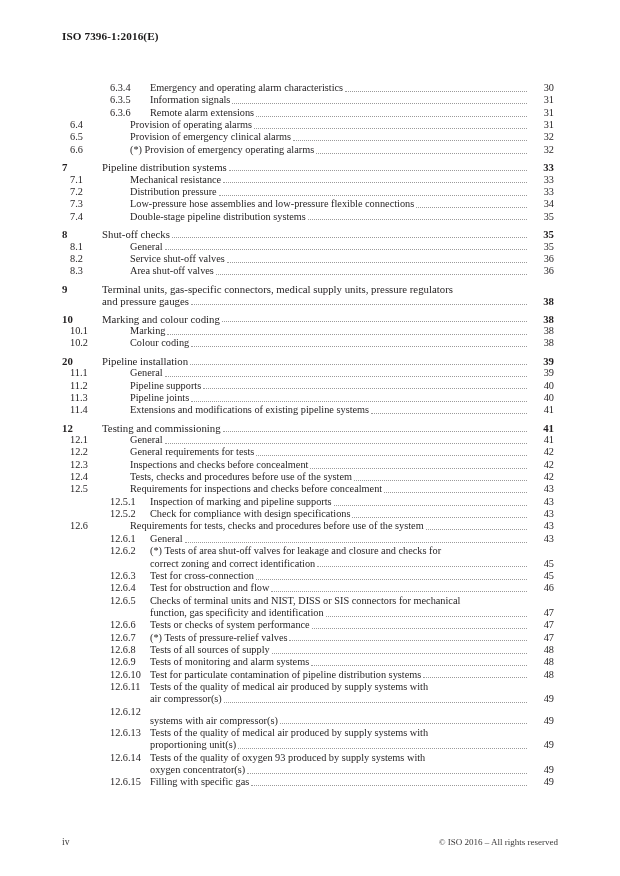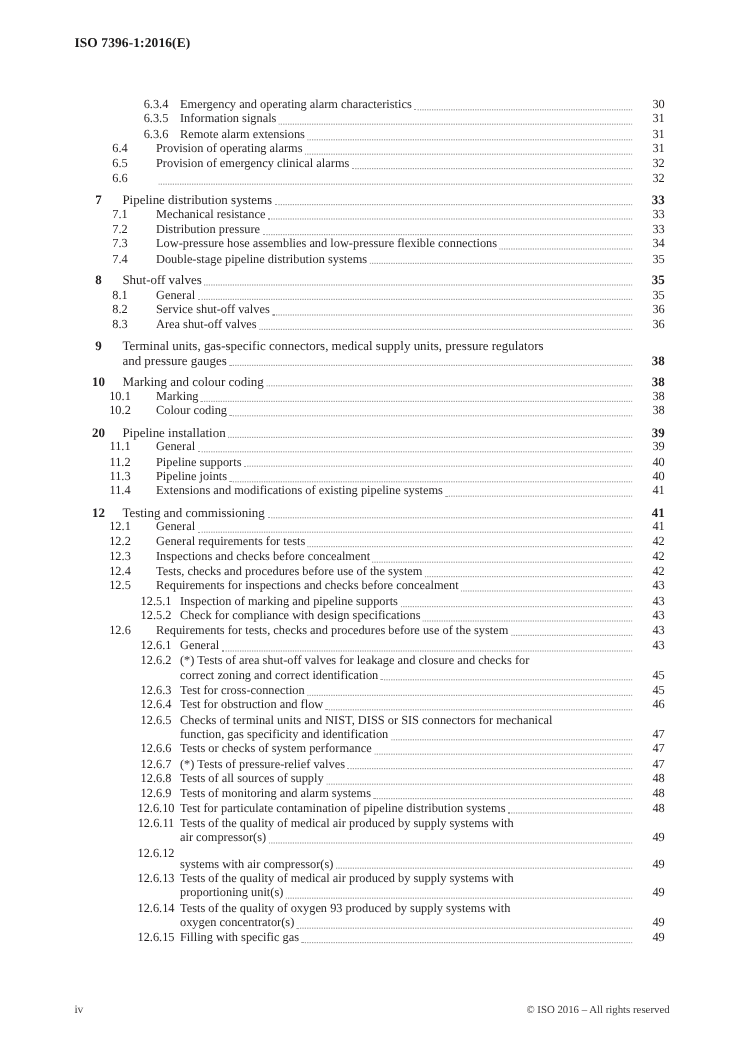--- a/index.html
+++ b/index.html
@@ -47,21 +47,20 @@
     font-size: 10.3px;
     line-height: 12.35px;
     color: #221f20;
   }
   .toc-entry.gap-before { margin-top: 5.2px; }
 
   
   .num {
     flex: 0 0 auto;
     white-space: nowrap;
-    text-align: center;
   }
   .lvl1 > .num { width: 40px; font-weight: bold; font-size: 10.8px; }
   .lvl2 > .num { width: 60px; margin-left: 8px; }
   .lvl3 > .num { width: 40px; margin-left: 48px; }
 
   
   .body-col {
     flex: 1 1 auto;
     min-width: 0;
   }
@@ -184,20 +183,21 @@
             <span class="title">Provision of emergency clinical alarms</span>
             <span class="leader"></span>
             <span class="pageno">32</span>
           </span>
         </span>
       </div>
       <div class="toc-entry lvl2">
         <span class="num">6.6</span>
         <span class="body-col">
           <span class="row">
+            <span class="title">(*) Provision of emergency operating alarms</span>
             <span class="leader"></span>
             <span class="pageno">32</span>
           </span>
         </span>
       </div>
       <div class="toc-entry lvl1 gap-before">
         <span class="num">7</span>
         <span class="body-col">
           <span class="row">
             <span class="title">Pipeline distribution systems</span>
@@ -243,21 +243,21 @@
             <span class="title">Double-stage pipeline distribution systems</span>
             <span class="leader"></span>
             <span class="pageno">35</span>
           </span>
         </span>
       </div>
       <div class="toc-entry lvl1 gap-before">
         <span class="num">8</span>
         <span class="body-col">
           <span class="row">
-            <span class="title">Shut-off valves</span>
+            <span class="title">Shut-off checks</span>
             <span class="leader"></span>
             <span class="pageno">35</span>
           </span>
         </span>
       </div>
       <div class="toc-entry lvl2">
         <span class="num">8.1</span>
         <span class="body-col">
           <span class="row">
             <span class="title">General</span>

